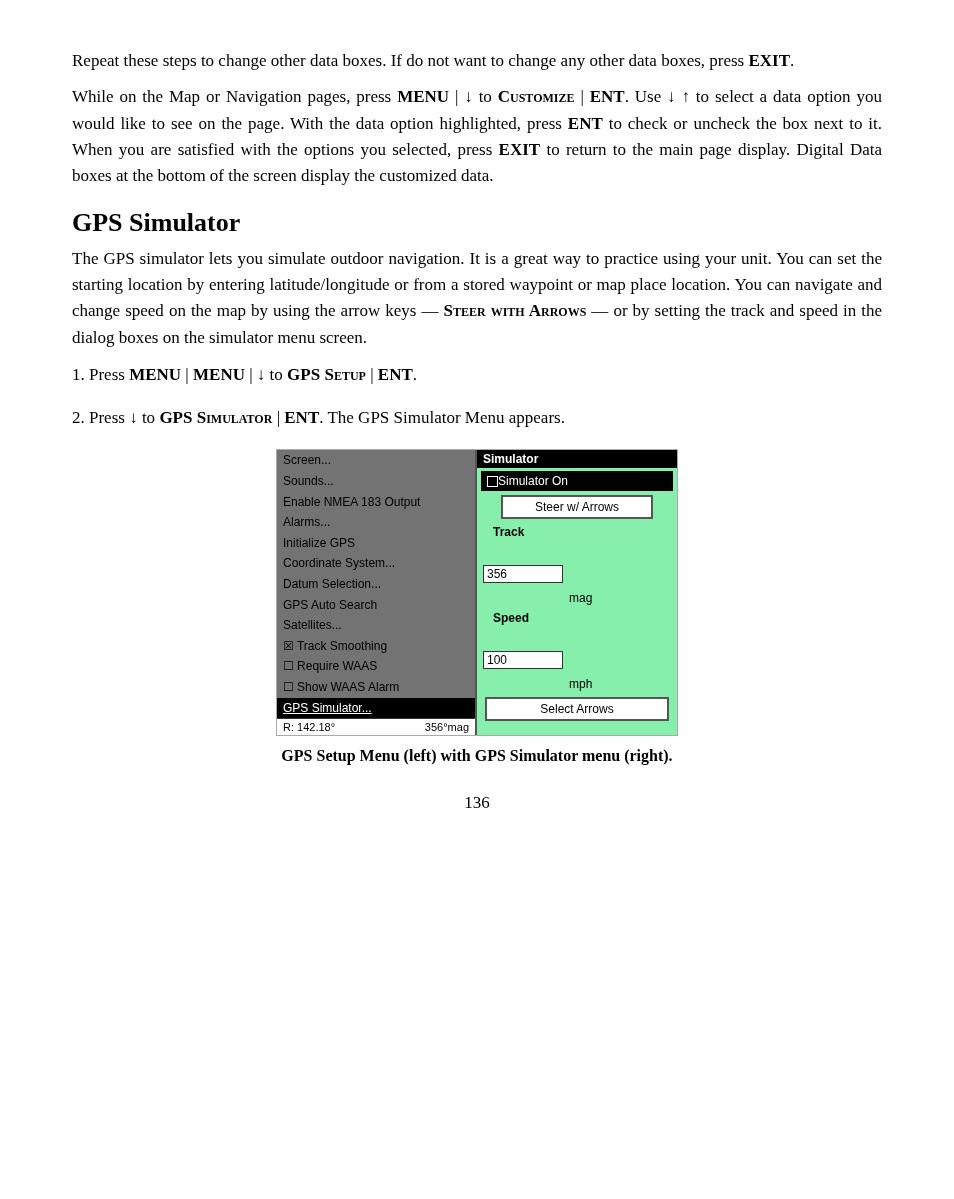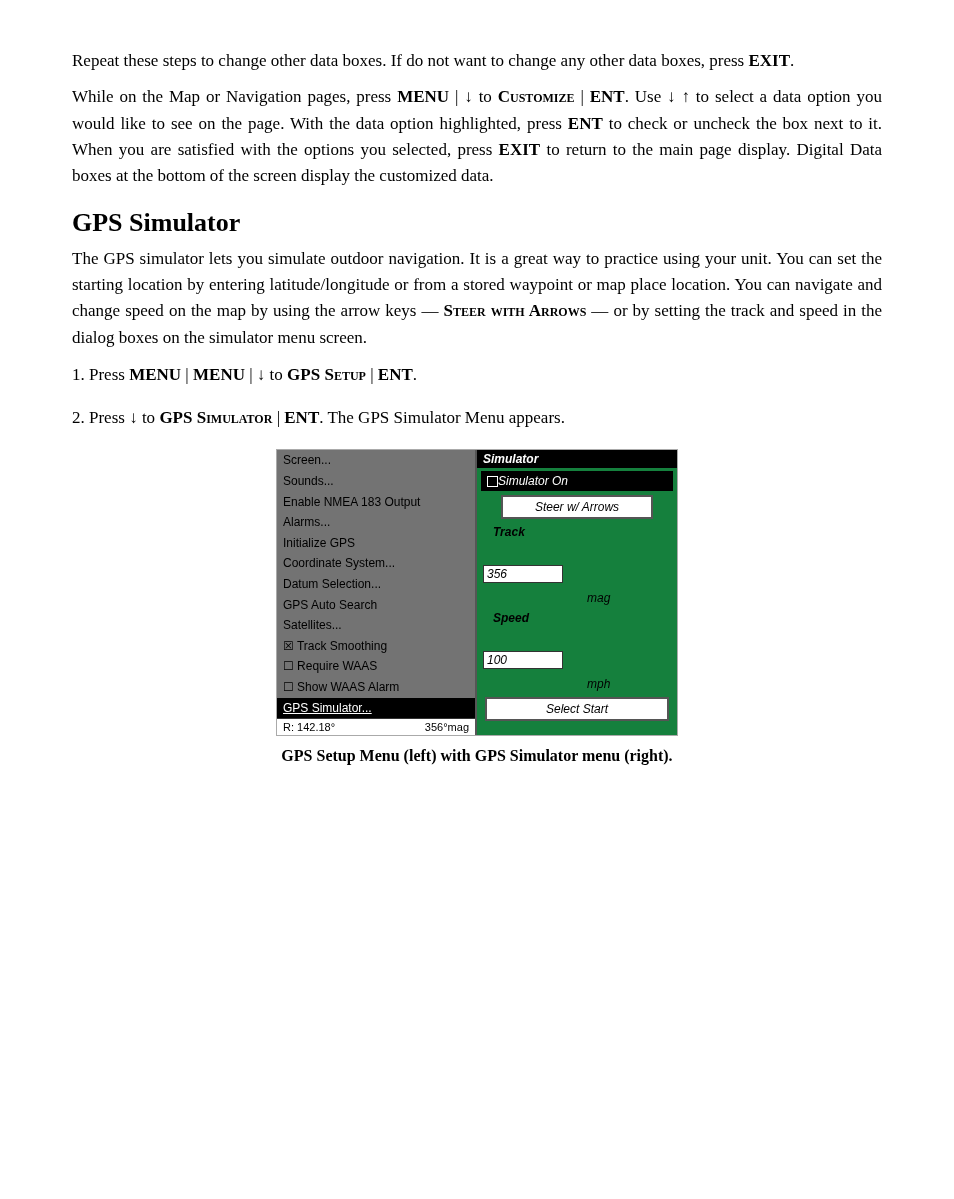--- a/index.html
+++ b/index.html
@@ -93,22 +93,21 @@
       padding: 2px 6px;
       font-size: 11px;
       background: #fff;
       display: flex;
       justify-content: space-between;
     }
 
     
     .right-panel {
       width: 200px;
-      background: #15803d;
-      font-style: italic;
+      background: #86efac;
     }
 
     .right-panel-title {
       background: #000;
       color: #fff;
       padding: 2px 6px;
       font-weight: bold;
       font-size: 12px;
     }
 
@@ -143,21 +142,21 @@
     .right-panel-label {
       padding: 2px 16px;
       font-size: 12px;
       font-weight: bold;
     }
 
     .right-panel-input-row {
       display: flex;
       align-items: center;
       margin: 2px 6px 4px 6px;
-      gap: 24px;
+      gap: 6px;
     }
 
     .right-panel-input {
       border: 1px solid #333;
       width: 80px;
       padding: 1px 3px;
       font-size: 12px;
       background: #fff;
     }
 
@@ -258,23 +257,24 @@
             <div class="right-panel-input"><span>356</span></div>
             <span class="right-panel-unit">mag</span>
           </div>
 
           <div class="right-panel-label">Speed</div>
           <div class="right-panel-input-row">
             <div class="right-panel-input"><span>100</span></div>
             <span class="right-panel-unit">mph</span>
           </div>
 
-          <div class="select-start-btn">Select Start</div>
+          <div class="select-start-btn">Select Arrows</div>
         </div>
 
       </div>
     </div>
 
     <p class="caption">GPS Setup Menu (left) with GPS Simulator menu (right).</p>
   </div>
 
+  <div class="page-number">136</div>
 
 </div>
 
 </body></html>

